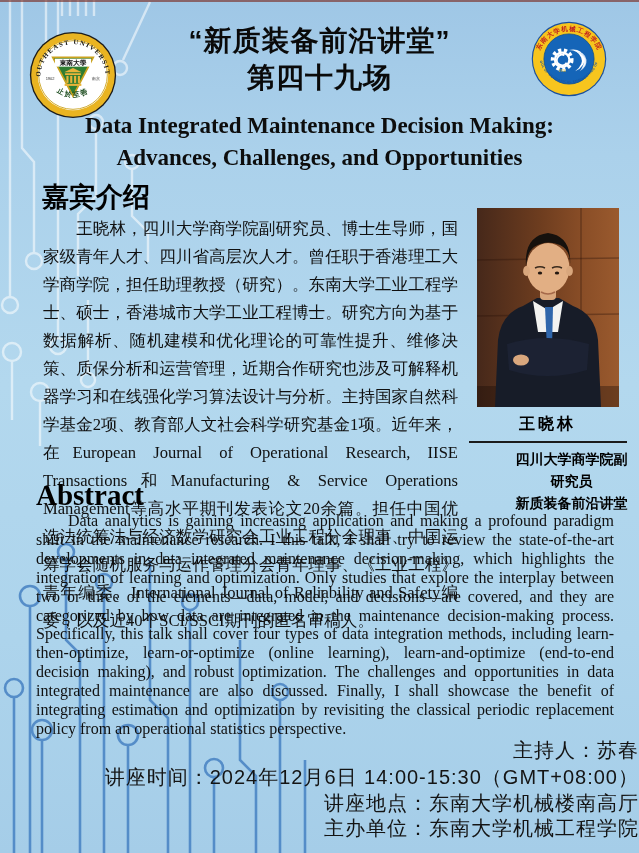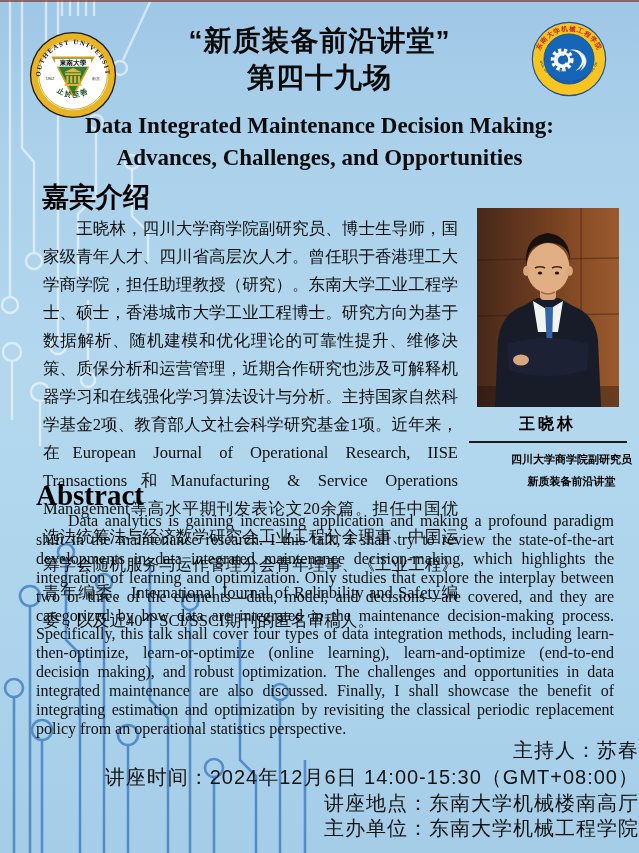--- a/index.html
+++ b/index.html
@@ -25,21 +25,21 @@
   
   .guest-heading{left:42px;top:179px;font-size:27px;font-weight:bold;color:#000;}
   .bio{left:43px;top:215px;width:415px;
        font-family:"Liberation Serif","DejaVu Serif",serif;
        font-size:16.6px;line-height:28px;text-align:justify;color:#101010;}
   .bio p{margin:0;text-indent:2em;}
   .photo-card{left:461px;top:208px;width:173px;text-align:center;}
   .photo{display:block;margin:0 auto;width:142px;height:199px;}
   .speaker-name{margin-top:7px;font-size:16px;font-weight:bold;letter-spacing:3px;color:#000;}
   .speaker-divider{width:158px;margin:6px auto 5px auto;border:none;border-top:2px solid #1b1b1b;}
-  .speaker-title{font-size:11px;font-weight:bold;line-height:22px;color:#000;margin-left:48px;}
+  .speaker-title{font-size:14px;font-weight:bold;line-height:22px;color:#000;margin-left:48px;}
   
   .abstract-heading{left:36px;top:479px;font-family:"Liberation Serif","DejaVu Serif",serif;
                     font-size:29px;font-weight:bold;color:#000;}
   .abstract-body{left:36px;top:512px;width:578px;
                  font-family:"Liberation Serif","DejaVu Serif",serif;
                  font-size:16px;line-height:18.9px;text-align:justify;color:#101010;}
   .abstract-body p{margin:0;text-indent:2em;}
   
   .footer-line{left:0;right:0;text-align:right;
                font-family:Liberation Sans, sans-serif;

